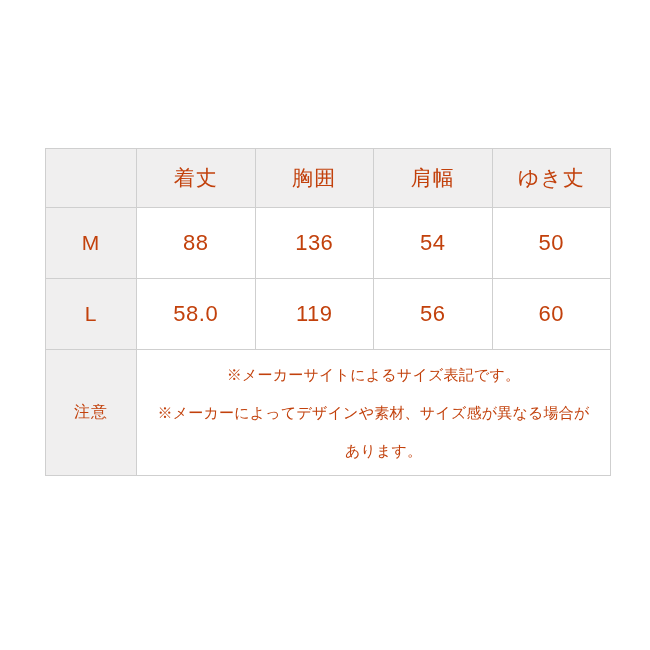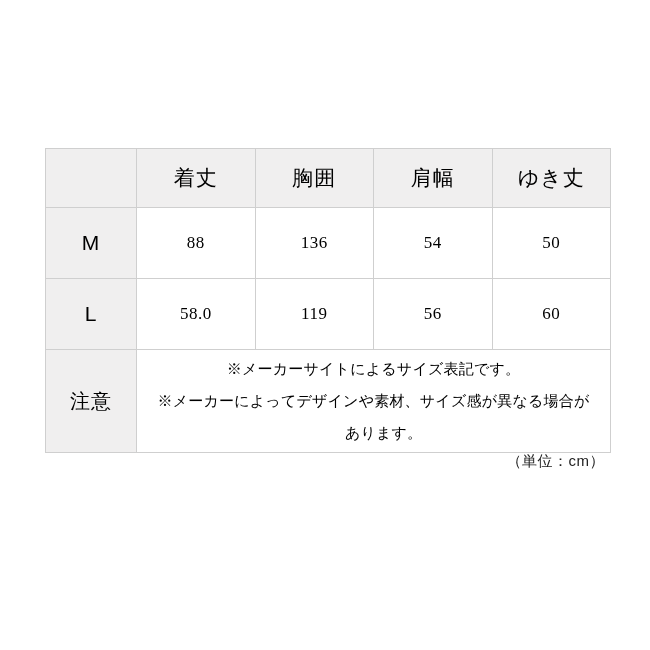--- a/index.html
+++ b/index.html
@@ -32,21 +32,21 @@
     table-layout: fixed;
   }
   table.size-table td,
   table.size-table th {
     border: 1px solid #cfcfcf;
     padding: 0;
     margin: 0;
     font-weight: normal;
     text-align: center;
     vertical-align: middle;
-    color: #000000;
+    color: #c2410c;
   }
   .col-label { width: 90px; }
   .col-data  { width: 117.5px; }
 
   thead th {
     height: 58px;
     background: #f0efef;
     font-size: 21px;
     letter-spacing: 1px;
   }
@@ -55,40 +55,39 @@
   }
   tbody td.rowlabel {
     height: 70px;
     background: #f0efef;
     font-size: 21px;
     letter-spacing: 1px;
   }
   tbody td.value {
     height: 70px;
     background: #ffffff;
-    font-size: 17px;
+    font-size: 22px;
     letter-spacing: 0.5px;
-    font-family: Liberation Serif, serif;
   }
   tbody tr.note-row td.rowlabel {
     height: 102px;
-    font-size: 20px;
+    font-size: 16px;
   }
   td.note-cell {
     background: #ffffff;
     text-align: left;
     vertical-align: middle;
     padding: 12px 14px 12px 16px;
     font-size: 15px;
     line-height: 1.72;
     color: #1f1f1f;
     letter-spacing: 0.2px;
   }
   td.note-cell p {
-    margin: 6px;
+    margin: 12px;
   }
   td.note-cell p.indent {
     text-indent: 0;
     padding-left: 5px;
   }
   .unit {
     position: absolute;
     left: 45px;
     top: 452px;
     width: 560px;
@@ -134,15 +133,14 @@
           <td class="note-cell" colspan="4">
             <p>※メーカーサイトによるサイズ表記です。</p>
             <p>※メーカーによってデザインや素材、サイズ感が異なる場合が</p>
             <p class="indent">　あります。</p>
           </td>
         </tr>
       </tbody>
     </table>
   </div>
 
-  <div class="unit">（単位：cm）</div>
 
 </div>
 
 </body></html>

